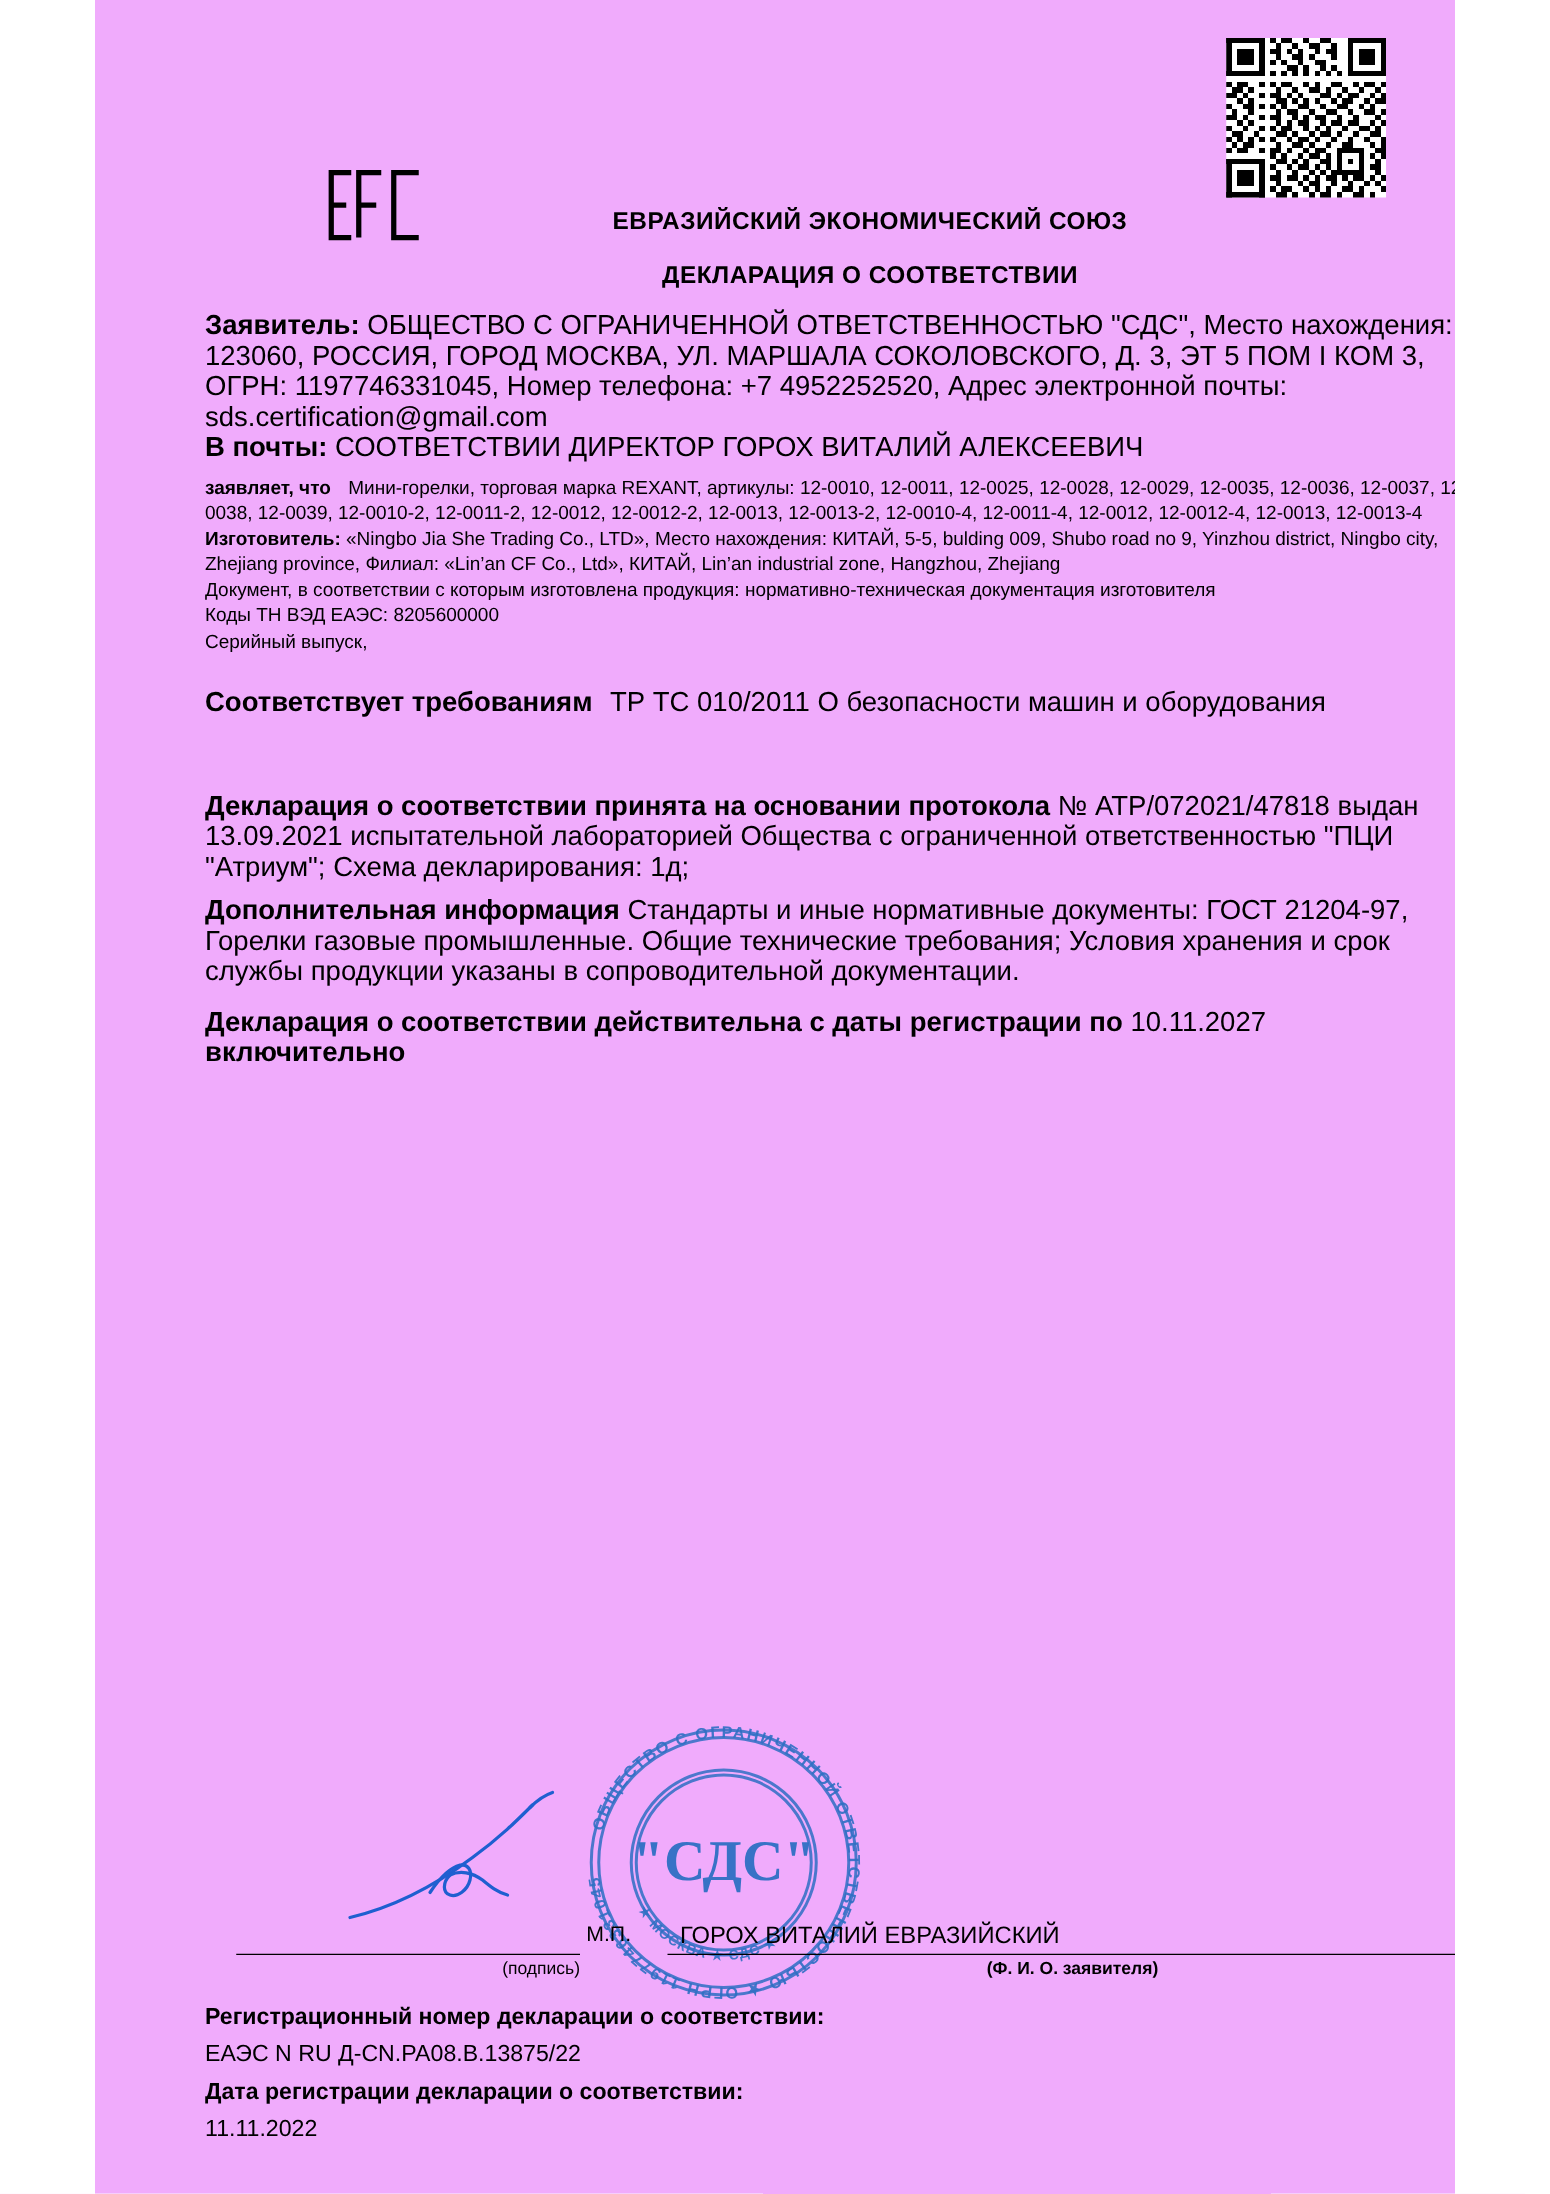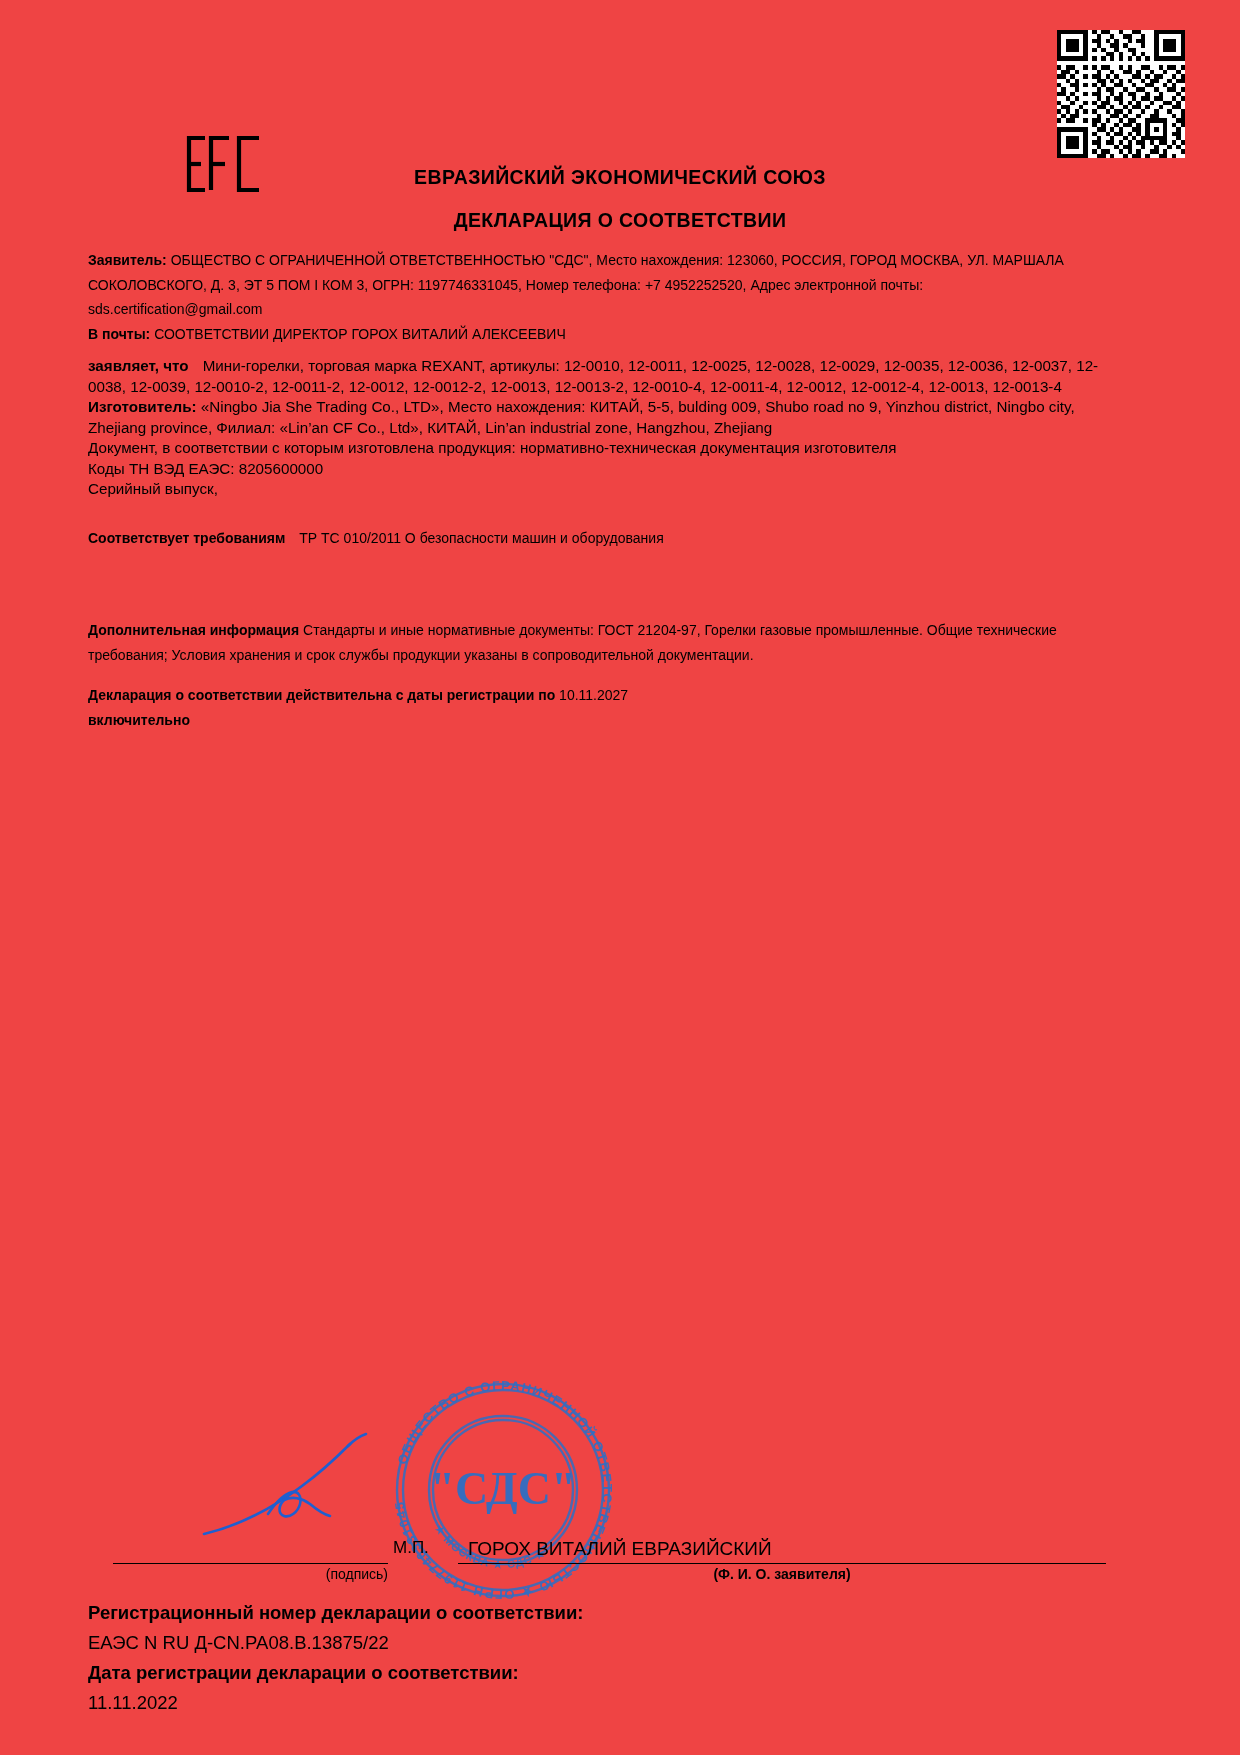--- a/index.html
+++ b/index.html
@@ -6,24 +6,24 @@
     margin: 0;
     padding: 0;
     background: #ffffff;
   }
   body {
     font-family: "Liberation Sans", sans-serif;
     color: #000000;
   }
   .page {
     position: relative;
-    width: 1240px;
+    width: 1088px;
     height: 1755px;
     margin: 0 auto;
-    background: #ef4444;
+    background: #f0abfc;
     overflow: hidden;
   }
 
   
   .qr {
     position: absolute;
     top: 30px;
     right: 55px;
     width: 128px;
     height: 128px;
@@ -59,21 +59,21 @@
   }
 
   
   .content {
     position: absolute;
     left: 88px;
     top: 248px;
     width: 1012px;
   }
   .p-large {
-    font-size: 14px;
+    font-size: 22px;
     line-height: 24.5px;
     margin: 0;
   }
   .p-small {
     font-size: 15.2px;
     line-height: 20.5px;
     margin: 0;
   }
   b { font-weight: bold; }
   .gap-2 { height: 10px; }
@@ -476,20 +476,21 @@
     <p class="p-small">Документ, в соответствии с которым изготовлена продукция: нормативно-техническая документация изготовителя</p>
     <p class="p-small">Коды ТН ВЭД ЕАЭС: 8205600000</p>
     <p class="p-small">Серийный выпуск,</p>
 
     <div class="gap-4"></div>
 
     <p class="p-large"><b>Соответствует требованиям</b><span class="indent-sm"></span><span>ТР ТС 010/2011 О безопасности машин и оборудования</span></p>
 
     <div class="gap-6"></div>
 
+    <p class="p-large"><b>Декларация о соответствии принята на основании протокола</b> <span>№ ATP/072021/47818 выдан 13.09.2021 испытательной лабораторией Общества с ограниченной ответственностью "ПЦИ "Атриум"; Схема декларирования: 1д;</span></p>
 
     <div class="gap-2"></div>
 
     <p class="p-large"><b>Дополнительная информация</b> <span>Стандарты и иные нормативные документы: ГОСТ 21204-97, Горелки газовые промышленные. Общие технические требования; Условия хранения и срок службы продукции указаны в сопроводительной документации.</span></p>
 
     <div class="gap-3"></div>
 
     <p class="p-large"><b>Декларация о соответствии действительна с даты регистрации по</b> <span>10.11.2027</span><br><b>включительно</b></p>
 
   </div>

